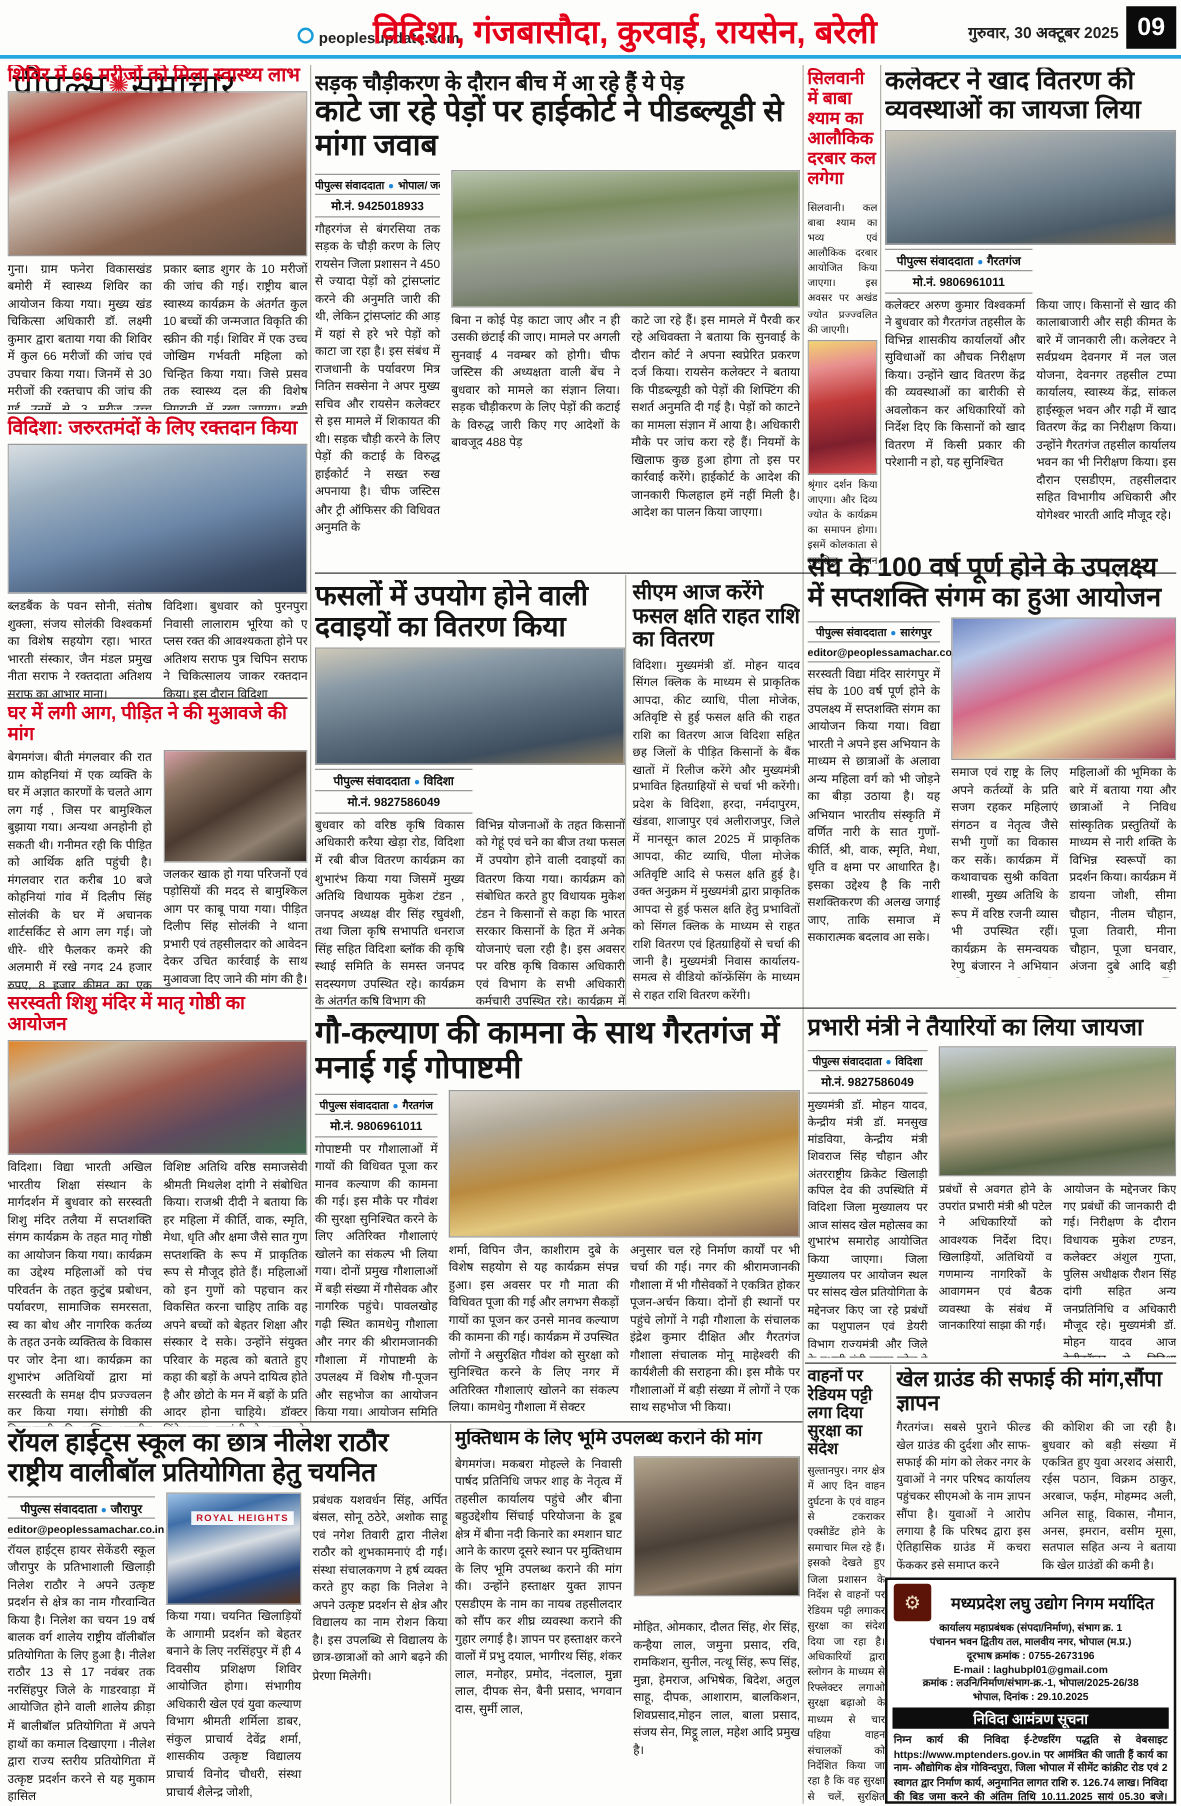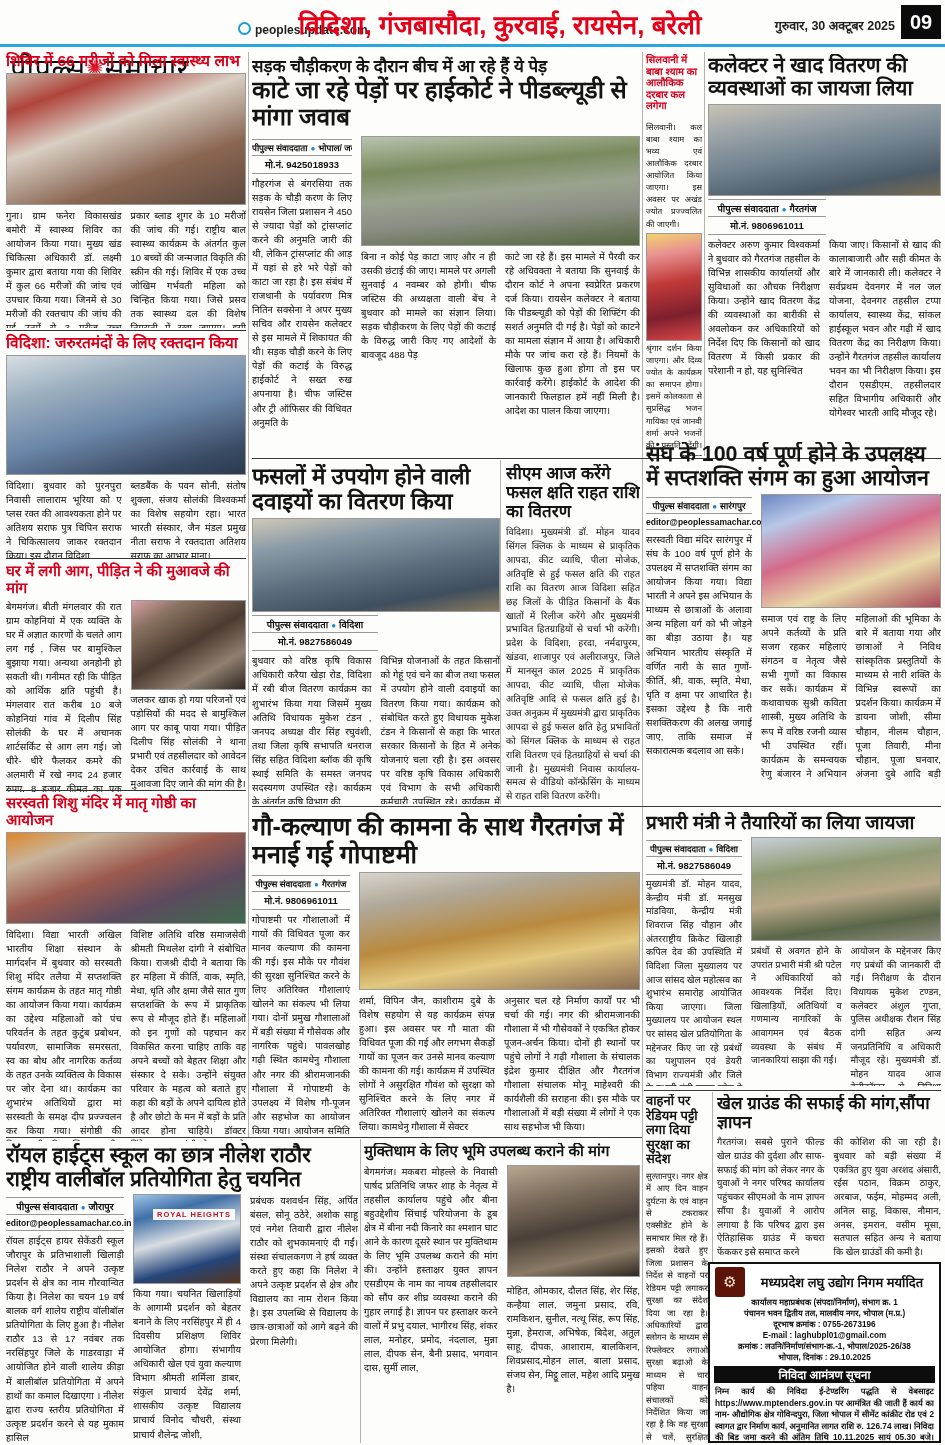--- a/index.html
+++ b/index.html
@@ -73,22 +73,22 @@
     <div class="cols" style="margin-top:4px;height:132px">
       <div class="col body">गुना। ग्राम फनेरा विकासखंड बमोरी में स्वास्थ्य शिविर का आयोजन किया गया। मुख्य खंड चिकित्सा अधिकारी डॉ. लक्ष्मी कुमार द्वारा बताया गया की शिविर में कुल 66 मरीजों की जांच एवं उपचार किया गया। जिनमें से 30 मरीजों की रक्तचाप की जांच की गई उनमें से 3 मरीज उच्च रक्तचाप के पाए गए जिनका उपचार प्रारंभ किया गया। इसी</div>
       <div class="col body">प्रकार ब्लाड शुगर के 10 मरीजों की जांच की गई। राष्ट्रीय बाल स्वास्थ्य कार्यक्रम के अंतर्गत कुल 10 बच्चों की जन्मजात विकृति की स्क्रीन की गई। शिविर में एक उच्च जोखिम गर्भवती महिला को चिन्हित किया गया। जिसे प्रसव तक स्वास्थ्य दल की विशेष निगरानी में रखा जाएगा। इसी प्रकार 19 मरीजों के सिकल सेल की जांच हेतु सैंपल लिए गए।</div>
     </div>
   </section>
 
   <section class="art" style="left:6px;top:330px;width:240px;height:226px;border-top:1.5px solid #333;padding-top:3px">
     <div class="h-red" style="font-size:15.5px">विदिशा: जरुरतमंदों के लिए रक्तदान किया</div>
     <div class="photo" style="height:120px;margin-top:3px;background:linear-gradient(165deg,#d8dee2 0%,#9db0c0 25%,#6b86a8 55%,#394a63 85%,#2b3a50 100%)"></div>
     <div class="cols" style="margin-top:4px;height:70px">
+      <div class="col body">ब्लडबैंक के पवन सोनी, संतोष शुक्ला, संजय सोलंकी विश्वकर्मा का विशेष सहयोग रहा। भारत भारती संस्कार, जैन मंडल प्रमुख नीता सराफ ने रक्तदाता अतिशय सराफ का आभार माना।</div>
       <div class="col body">विदिशा। बुधवार को पुरनपुरा निवासी लालाराम भूरिया को ए प्लस रक्त की आवश्यकता होने पर अतिशय सराफ पुत्र चिपिन सराफ ने चिकित्सालय जाकर रक्तदान किया। इस दौरान विदिशा</div>
-      <div class="col body">ब्लडबैंक के पवन सोनी, संतोष शुक्ला, संजय सोलंकी विश्वकर्मा का विशेष सहयोग रहा। भारत भारती संस्कार, जैन मंडल प्रमुख नीता सराफ ने रक्तदाता अतिशय सराफ का आभार माना।</div>
     </div>
   </section>
 
   <section class="art" style="left:6px;top:558px;width:240px;height:230px;border-top:1.5px solid #333;padding-top:3px">
     <div class="h-red" style="font-size:15px">घर में लगी आग, पीड़ित ने की मुआवजे की मांग</div>
     <div class="cols" style="margin-top:3px;height:196px">
       <div class="col body">बेगमगंज। बीती मंगलवार की रात ग्राम कोहनियां में एक व्यक्ति के घर में अज्ञात कारणों के चलते आग लग गई , जिस पर बामुश्किल बुझाया गया। अन्यथा अनहोनी हो सकती थी। गनीमत रही कि पीड़ित को आर्थिक क्षति पहुंची है। मंगलवार रात करीब 10 बजे कोहनियां गांव में दिलीप सिंह सोलंकी के घर में अचानक शार्टसर्किट से आग लग गई। जो धीरे- धीरे फैलकर कमरे की अलमारी में रखे नगद 24 हजार रुपए, 8 हजार कीमत का एक कूलर, 5 हजार के कपड़े एवं गृहस्थी की अन्य सामग्री 3 हजार करीब 40 हजार का सामान</div>
       <div class="col">
         <div class="photo" style="height:90px;background:linear-gradient(150deg,#d8a0a8 0%,#8a7260 20%,#4a3a30 50%,#8f8070 75%,#2e2620 100%)"></div>
         <div class="body" style="margin-top:3px">जलकर खाक हो गया परिजनों एवं पड़ोसियों की मदद से बामुश्किल आग पर काबू पाया गया। पीड़ित दिलीप सिंह सोलंकी ने थाना प्रभारी एवं तहसीलदार को आवेदन देकर उचित कार्रवाई के साथ मुआवजा दिए जाने की मांग की है।</div>
@@ -136,21 +136,21 @@
         <div class="photo" style="height:110px;background:linear-gradient(175deg,#b9c4ae 0%,#7a8b5e 28%,#9aa38f 50%,#8a8f84 70%,#55663f 100%)"></div>
         <div class="cols" style="margin-top:4px;height:150px">
           <div class="col body">बिना न कोई पेड़ काटा जाए और न ही उसकी छंटाई की जाए। मामले पर अगली सुनवाई 4 नवम्बर को होगी। चीफ जस्टिस की अध्यक्षता वाली बेंच ने बुधवार को मामले का संज्ञान लिया। सड़क चौड़ीकरण के लिए पेड़ों की कटाई के विरुद्ध जारी किए गए आदेशों के बावजूद 488 पेड़</div>
           <div class="col body">काटे जा रहे हैं। इस मामले में पैरवी कर रहे अधिवक्ता ने बताया कि सुनवाई के दौरान कोर्ट ने अपना स्वप्रेरित प्रकरण दर्ज किया। रायसेन कलेक्टर ने बताया कि पीडब्ल्यूडी को पेड़ों की शिफ्टिंग की सशर्त अनुमति दी गई है। पेड़ों को काटने का मामला संज्ञान में आया है। अधिकारी मौके पर जांच करा रहे हैं। नियमों के खिलाफ कुछ हुआ होगा तो इस पर कार्रवाई करेंगे। हाईकोर्ट के आदेश की जानकारी फिलहाल हमें नहीं मिली है। आदेश का पालन किया जाएगा।</div>
         </div>
       </div>
     </div>
   </section>
 
   <section class="art" style="left:646px;top:54px;width:56px;height:402px">
-    <div class="h-red" style="font-size:10px">सिलवानी में बाबा श्याम का आलौकिक दरबार कल लगेगा</div>
+    <div class="h-red" style="font-size:14px">सिलवानी में बाबा श्याम का आलौकिक दरबार कल लगेगा</div>
     <div class="body" style="font-size:8.2px;margin-top:10px">सिलवानी। कल बाबा श्याम का भव्य एवं आलौकिक दरबार आयोजित किया जाएगा। इस अवसर पर अखंड ज्योत प्रज्ज्वलित की जाएगी।</div>
     <div class="photo" style="height:108px;margin-top:2px;background:linear-gradient(170deg,#f2d470 0%,#e89090 20%,#c23a3a 45%,#7e1f2d 75%,#d84848 100%)"></div>
     <div class="body" style="font-size:8.2px;margin-top:2px">श्रृंगार दर्शन किया जाएगा। और दिव्य ज्योत के कार्यक्रम का समापन होगा। इसमें कोलकाता से सुप्रसिद्ध भजन गायिका एवं जानवी शर्मा अपने भजनों की प्रस्तुति देंगी। भजन गायिका बाबा महाकाल की और भास्कर पुरोहित भजनों से भक्तों को झुमाएंगे। भक्तों के लिए भक्ति और आनंद से भरपूर माहौल रहेगा, जहां बाबा श्याम के संग भजन, कीर्तन का माहौल छा जाएगा। समिति ने नगरवासियों से अधिक से अधिक संख्या में पहुंचकर बाबा श्याम का आशीर्वाद लेने की अपील की है।</div>
   </section>
 
   <section class="art" style="left:708px;top:54px;width:233px;height:402px">
     <div class="h-blk" style="font-size:20.5px">कलेक्टर ने खाद वितरण की व्यवस्थाओं का जायजा लिया</div>
     <div class="photo" style="height:92px;margin-top:4px;background:linear-gradient(170deg,#c9c3b4 0%,#9aa3a8 25%,#6e7f8c 55%,#4a5a66 80%,#7a6a52 100%)"></div>
     <div style="width:118px">
       <div class="byline"><span>पीपुल्स संवाददाता</span><span class="dot"></span><span>गैरतगंज</span></div>
@@ -233,21 +233,21 @@
       </div>
     </div>
   </section>
 
   <section class="art" style="left:364px;top:1143px;width:276px;height:300px">
     <div class="h-blk" style="font-size:15px">मुक्तिधाम के लिए भूमि उपलब्ध कराने की मांग</div>
     <div class="cols" style="margin-top:5px;height:238px">
       <div class="col body">बेगमगंज। मकबरा मोहल्ले के निवासी पार्षद प्रतिनिधि जफर शाह के नेतृत्व में तहसील कार्यालय पहुंचे और बीना बहुउद्देशीय सिंचाई परियोजना के डूब क्षेत्र में बीना नदी किनारे का श्मशान घाट आने के कारण दूसरे स्थान पर मुक्तिधाम के लिए भूमि उपलब्ध कराने की मांग की। उन्होंने हस्ताक्षर युक्त ज्ञापन एसडीएम के नाम का नायब तहसीलदार को सौंप कर शीघ्र व्यवस्था कराने की गुहार लगाई है। ज्ञापन पर हस्ताक्षर करने वालों में प्रभु दयाल, भागीरथ सिंह, शंकर लाल, मनोहर, प्रमोद, नंदलाल, मुन्ना लाल, दीपक सेन, बैनी प्रसाद, भगवान दास, सुर्मी लाल,</div>
       <div class="col">
         <div class="photo" style="height:112px;background:linear-gradient(168deg,#b5a88f 0%,#7d6e5e 28%,#4a4038 55%,#8a7a66 80%,#2e2820 100%)"></div>
-        <div class="body" style="margin-top:7px">मोहित, ओमकार, दौलत सिंह, शेर सिंह, कन्हैया लाल, जमुना प्रसाद, रवि, रामकिशन, सुनील, नत्थू सिंह, रूप सिंह, मुन्ना, हेमराज, अभिषेक, बिदेश, अतुल साहू, दीपक, आशाराम, बालकिशन, शिवप्रसाद,मोहन लाल, बाला प्रसाद, संजय सेन, मिट्ठू लाल, महेश आदि प्रमुख है।</div>
+        <div class="body" style="margin-top:19px">मोहित, ओमकार, दौलत सिंह, शेर सिंह, कन्हैया लाल, जमुना प्रसाद, रवि, रामकिशन, सुनील, नत्थू सिंह, रूप सिंह, मुन्ना, हेमराज, अभिषेक, बिदेश, अतुल साहू, दीपक, आशाराम, बालकिशन, शिवप्रसाद,मोहन लाल, बाला प्रसाद, संजय सेन, मिट्ठू लाल, महेश आदि प्रमुख है।</div>
       </div>
     </div>
   </section>
 
   <section class="art" style="left:646px;top:1094px;width:62px;height:349px">
     <div class="h-blk" style="font-size:13px">वाहनों पर रेडियम पट्टी लगा दिया सुरक्षा का संदेश</div>
     <div class="body" style="font-size:8.4px;margin-top:3px">सुल्तानपुर। नगर क्षेत्र में आए दिन वाहन दुर्घटना के एवं वाहन से टकराकर एक्सीडेंट होने के समाचार मिल रहे हैं। इसको देखते हुए जिला प्रशासन के निर्देश से वाहनों पर रेडियम पट्टी लगाकर सुरक्षा का संदेश दिया जा रहा है। अधिकारियों द्वारा स्लोगन के माध्यम से रिफ्लेक्टर लगाओ सुरक्षा बढ़ाओ के माध्यम से चार पहिया वाहन संचालकों को निर्देशित किया जा रहा है कि वह सुरक्षा से चलें, सुरक्षित चलें। पुलिस अधिकारियों द्वारा नगर की अनाज उप मंडी पहुंचकर किसानों के खड़े ट्रैक्टर ट्रालो पर रेडियम पट्टी लगाकर उन्हें इससे होने वाले फायदे बताए गए। दौरान एसडीओपी बाड़ी नीलम चौधरी, थाना प्रभारी संतोष सिंह ठाकुर, मंडी निरीक्षक राहुल धुर्वे, मंडी प्रभारी विजय सिंह राजपूत सहित, उपस्थित रहे।</div>
   </section>
 
   <section class="art" style="left:717px;top:1094px;width:224px;height:162px">

